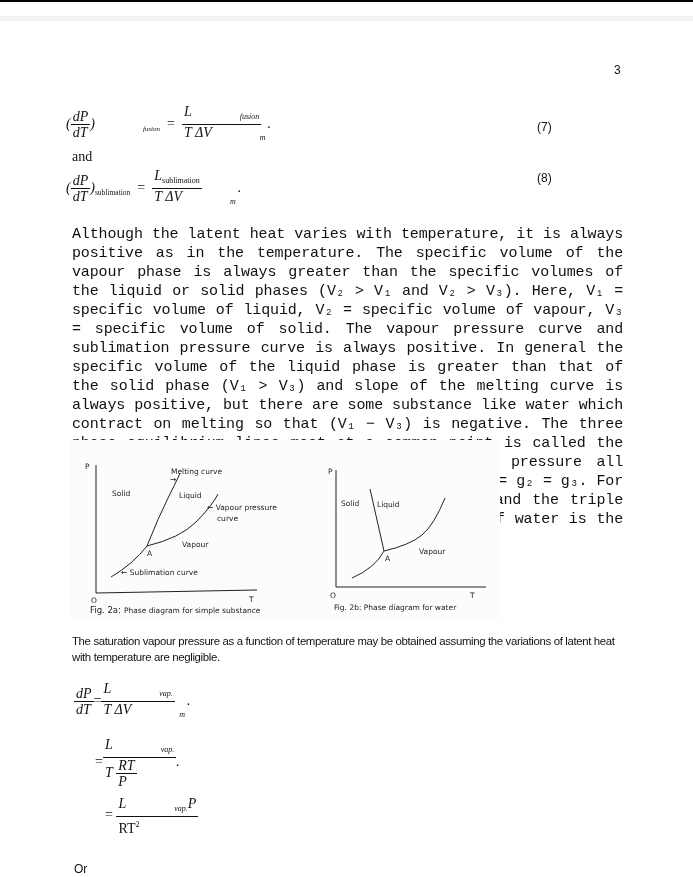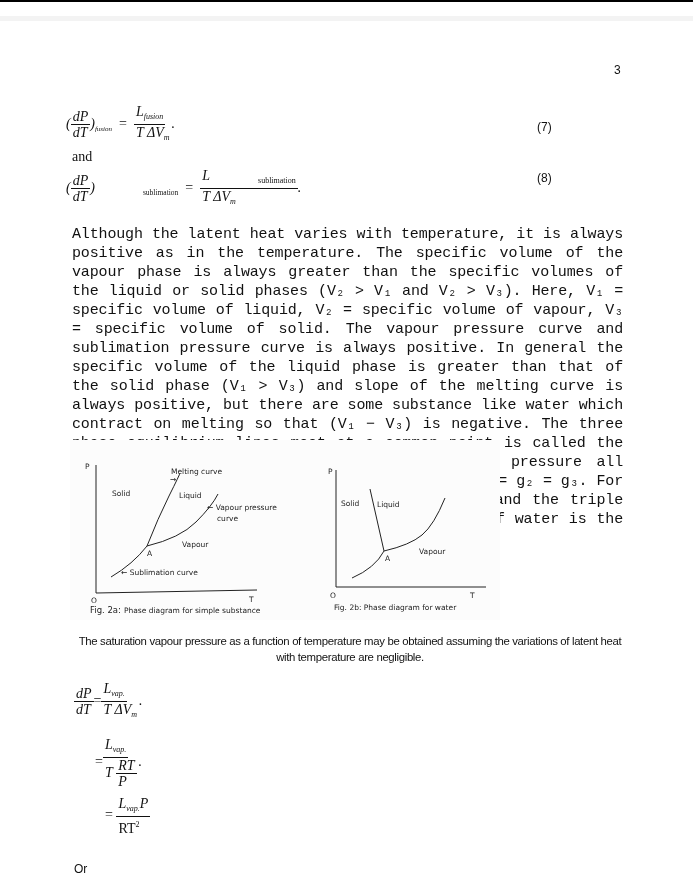--- a/index.html
+++ b/index.html
@@ -5,28 +5,28 @@
   html, body { margin:0; padding:0; }
   body { width:693px; height:877px; background:#ffffff; position:relative; overflow:hidden;
          font-family:"Liberation Sans", sans-serif; color:#111; }
   .topbar { position:absolute; left:0; top:0; width:693px; height:2px; background:#000; }
   .topband { position:absolute; left:0; top:16px; width:693px; height:5px; background:#f3f3f3; }
   .pagenum { position:absolute; left:614px; top:63px; font-size:12px; }
   .eq { position:absolute; font-family:"Liberation Serif", serif; font-style:italic; font-size:14px; }
   .frac { display:inline-flex; flex-direction:column; align-items:flex-start; vertical-align:middle; }
   .frac .num { border-bottom:1px solid #111; padding:0 2px; line-height:15px; }
   .frac .den { padding:0 2px; line-height:15px; }
-  .sub { font-size:8px; vertical-align:-3px; }
-  .subn { font-size:8px; vertical-align:-3px; font-style:normal;margin-left:48px; }
+  .sub { font-size:8px; vertical-align:-3px;margin-left:48px; }
+  .subn { font-size:8px; vertical-align:-3px; font-style:normal; }
   .eqno { position:absolute; left:537px; font-size:12px; font-family:"Liberation Sans", sans-serif; }
   .andtxt { position:absolute; left:72px; top:149px; font-family:"Liberation Serif", serif; font-size:14px; }
   .para { position:absolute; left:72px; width:551px; font-family:Liberation Mono, monospace; font-size:15px;
           line-height:19px; text-align:justify; letter-spacing:-0.15px; }
   .para2 { position:absolute; left:72px; width:556px; font-family:"Liberation Sans", sans-serif; font-size:11.4px;
-           line-height:16px; letter-spacing:-0.35px;text-align:center; }
+           line-height:16px; letter-spacing:-0.35px; }
   .figpanel { position:absolute; left:70px; top:440px; width:430px; height:180px; background:#fcfcfc; }
   svg text { font-family:"DejaVu Sans", sans-serif; }
   .or { position:absolute; left:74px; top:862px; font-size:12px; }
 </style>
 </head>
 <body>
 
 <div class="topbar"></div>
 <div class="topband"></div>
 

